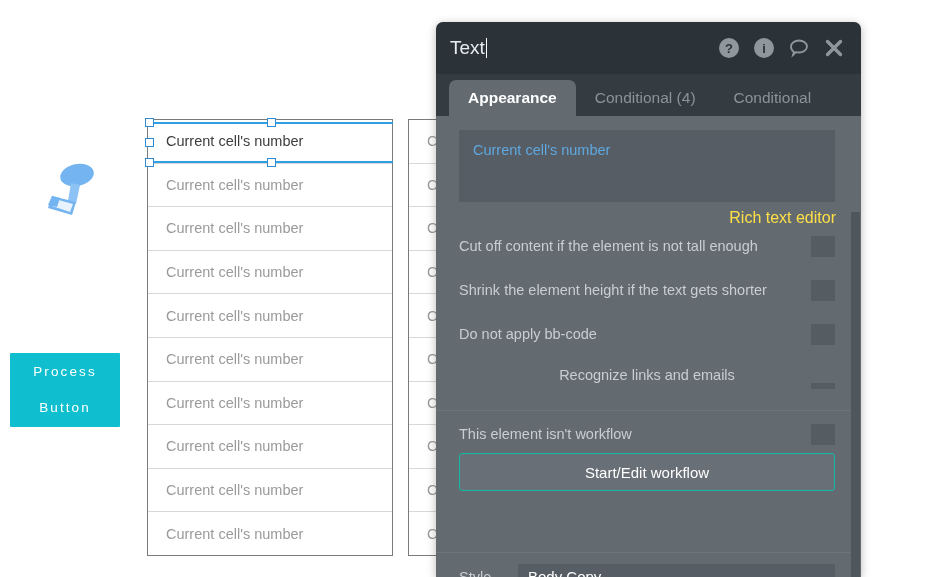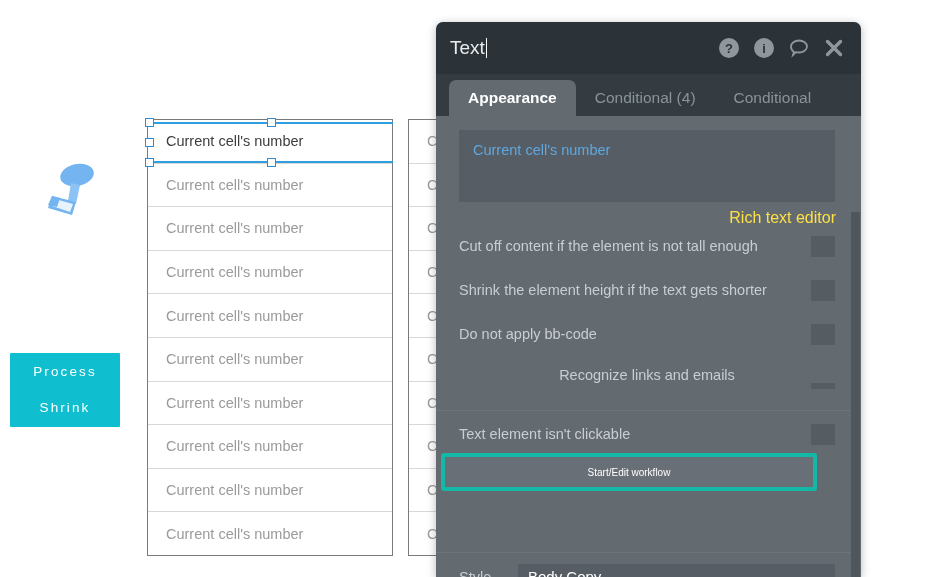--- a/index.html
+++ b/index.html
@@ -237,29 +237,29 @@
     height: 1px;
     background: #6d747a;
   }
   .div-1 { top: 294px; }
   .div-2 { top: 436px; }
 
   .opt-5 { top: 307px; }
 
   .workflow-btn {
     position: absolute;
-    left: 5px;
+    left: 23px;
     top: 337px;
     width: 376px;
     height: 38px;
     background: #696f76;
-    border: 4px solid #14b8a6;
+    border: 1px solid #14b8a6;
     border-radius: 3px;
     color: #ffffff;
-    font-size: 10px;
+    font-size: 15px;
     display: flex;
     align-items: center;
     justify-content: center;
   }
 
   
   .style-row {
     position: absolute;
     left: 0;
     top: 437px;
@@ -319,21 +319,21 @@
         <path d="M33 25 L42 27 L38 46 L30 43 Z" fill="#8CC2F4"></path>
         <path d="M14 38 L38 44 L34 57 L10 50 Z" fill="#74B4F0"></path>
         <path d="M17 41 L35 46 L32 54 L14 48 Z" fill="#E9F3FD"></path>
         <path d="M14 38 L22 40 L19 49 L10 47 Z" fill="#74B4F0"></path>
       </svg>
     </div>
 
     <div class="process-button">
       <span>
         <span>Process</span><br>
-        <span>Shrink</span>
+        <span>Button</span>
       </span>
     </div>
 
     <div class="rg" id="rg-1">
       <div class="rg-row selected-text">
           <span>Current cell's number</span>
         </div>
       <div class="rg-row">
           <span>Current cell's number</span>
         </div>
@@ -471,21 +471,21 @@
       </div>
 
       <div class="opt-row opt-4">
         <span class="opt-label">Recognize links and emails</span>
         <span class="opt-box"></span>
       </div>
 
       <div class="divider div-1"></div>
 
       <div class="opt-row opt-5">
-        <span class="opt-label">Text element isn't clickable</span>
+        <span class="opt-label">This element isn't workflow</span>
         <span class="opt-box"></span>
       </div>
 
       <div class="workflow-btn">
         <span>Start/Edit workflow</span>
       </div>
 
       <div class="divider div-2"></div>
 
       <div class="style-row">

